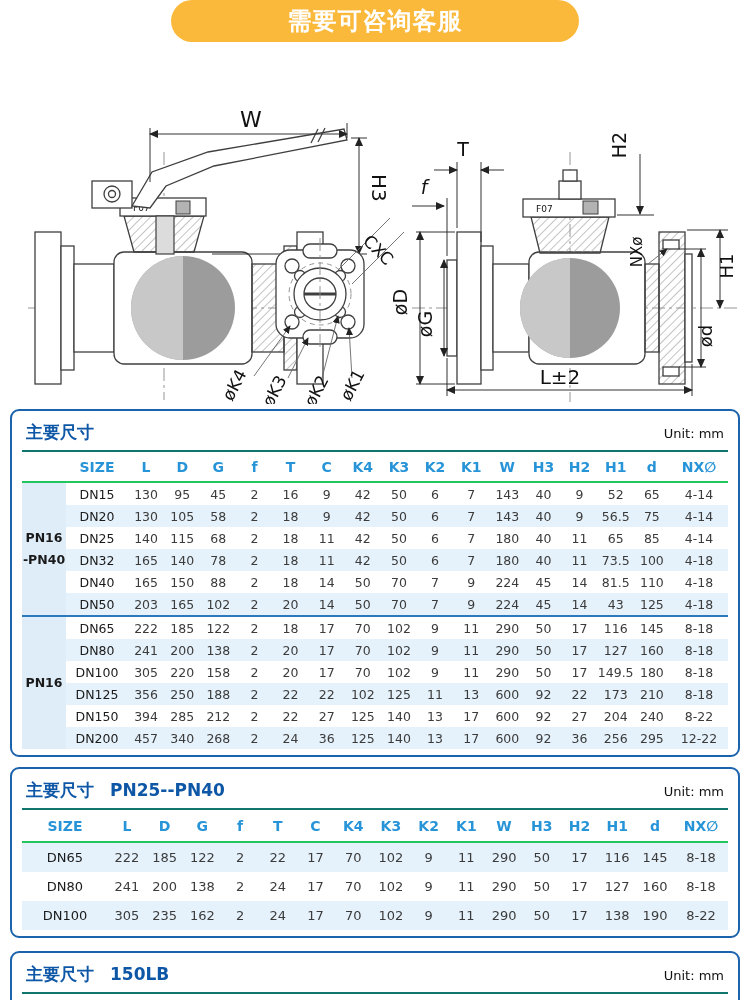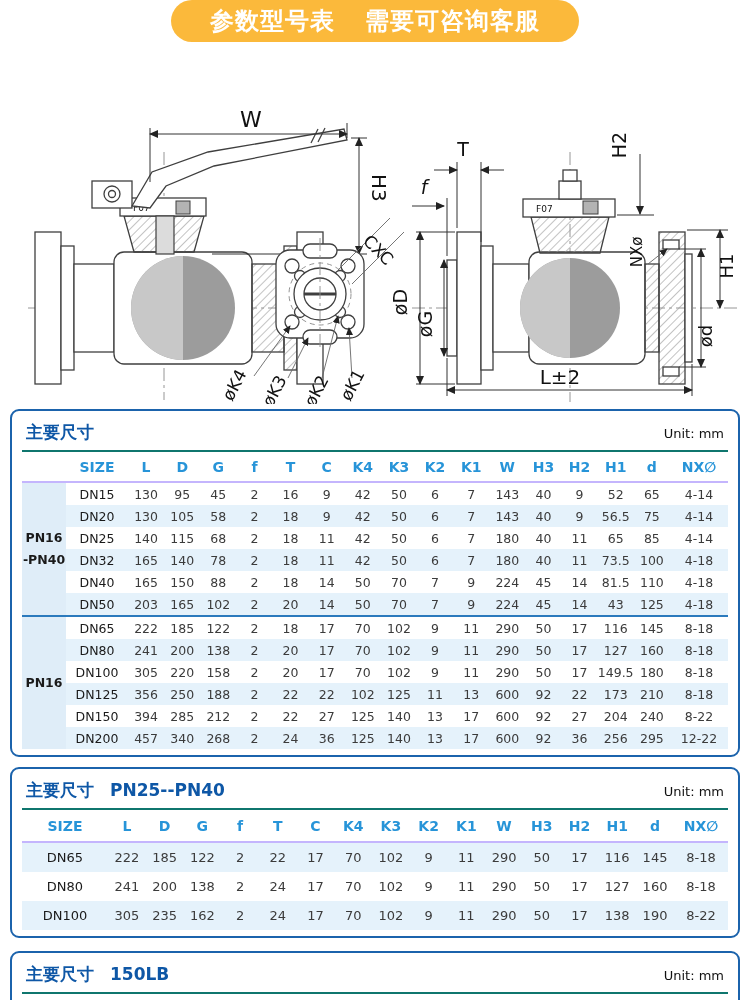--- a/index.html
+++ b/index.html
@@ -37,40 +37,39 @@
     display:flex;align-items:baseline;
     padding:10px 4px 6px 4px;border-bottom:2px solid #0f766e;
   }
   .card-title{font-size:17px;font-weight:bold;color:#0E57A6;}
   .card-subtitle{font-size:17px;font-weight:bold;color:#0E57A6;margin-left:16px;}
   .card-subtitle:empty{display:none;}
   .card-unit{margin-left:auto;font-size:13px;color:#111;}
   table.dim-table{width:100%;border-collapse:collapse;table-layout:fixed;}
   .dim-table th{
     color:#2794D8;font-weight:bold;font-size:14px;
-    border-bottom:2px solid #c4b5fd;padding:0;text-align:center;
+    border-bottom:2px solid #22c55e;padding:0;text-align:center;
   }
   .t1 .dim-table th{height:29px;}
   .t2 .dim-table th{height:31px;}
   .t3 .dim-table th{height:30px;}
   .dim-table td{padding:0;text-align:center;color:#3b3b3b;}
   .t1 .dim-table tbody td{height:22px;font-size:12.5px;}
   .t2 .dim-table tbody td{height:29px;font-size:13px;}
   .dim-table td.size-cell{color:#1a1a1a;font-weight:400;}
   .dim-table tr.alt{background:#E5F2FB;padding-left:14px;}
   .dim-table td.group-cell{
     background:#DFEDF8;color:#1a1a1a;font-weight:600;font-size:12.5px;line-height:1.8;
   }
   .dim-table tr.group-start td{border-top:2px solid #2B7ABD;}
 </style>
 </head>
 <body>
 
 <div class="banner" id="banner" style="background: rgb(251, 185, 59);">
-  <span>参数型号表</span>
   <span>需要可咨询客服</span>
 </div>
 
 <div class="drawing-wrap">
 <svg width="750" height="298" viewBox="0 104 750 298">
   <defs>
     <pattern id="hatch" width="6" height="6" patternUnits="userSpaceOnUse" patternTransform="rotate(45)">
       <line x1="0" y1="0" x2="0" y2="6" stroke="#9a9a9a" stroke-width="1.2"></line>
     </pattern>
     <marker id="ar" markerWidth="10" markerHeight="8" refX="8" refY="4" orient="auto-start-reverse">

